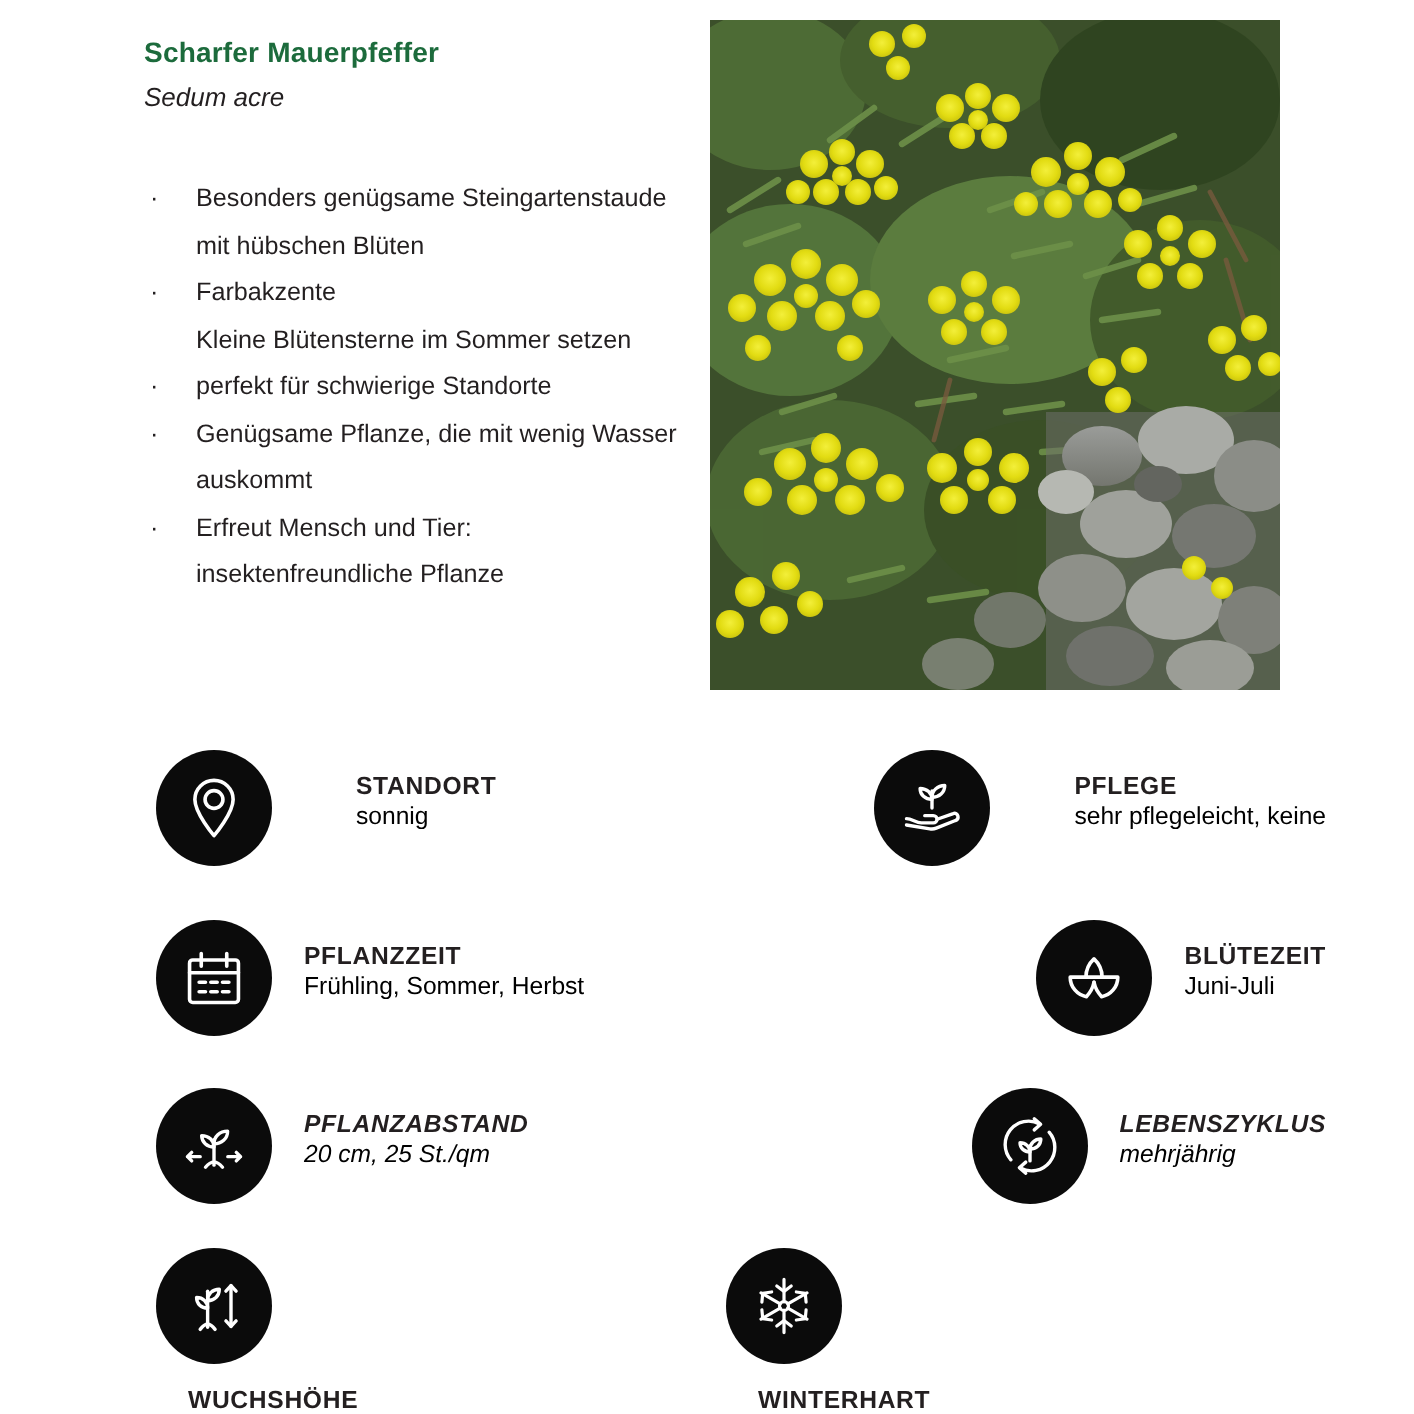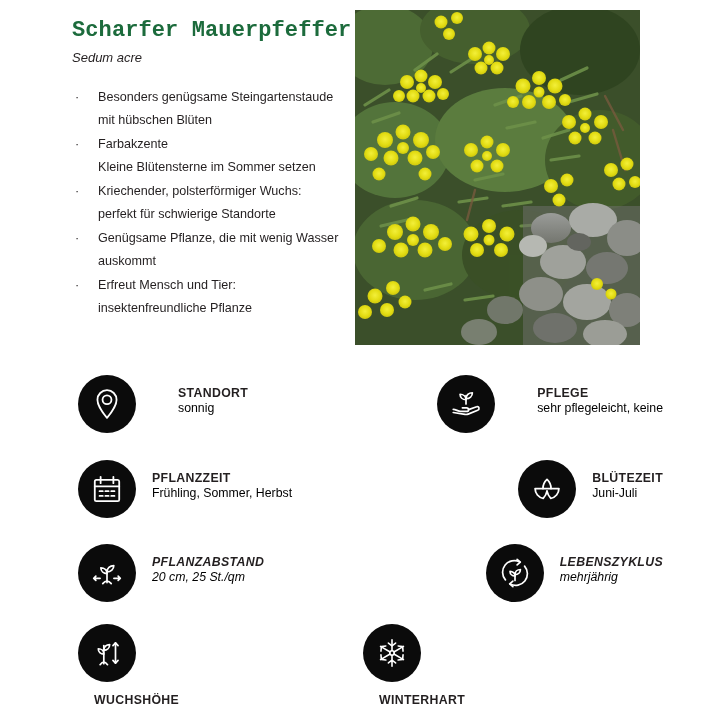--- a/index.html
+++ b/index.html
@@ -25,35 +25,34 @@
   }
 
   .text-col {
     position: absolute;
     left: 72px;
     top: 18px;
     width: 278px;
   }
 
   .plant-title {
-    font-size: 22px;
+    font-size: 14px;
     font-weight: bold;
     color: #1c6b3c;
     line-height: 1.2;
     letter-spacing: 0.1px;
     margin: 0 0 6px 0;
     white-space: nowrap;
-    font-family: Liberation Mono, monospace;
   }
 
   .plant-subtitle {
     font-size: 13px;
     font-style: italic;
     color: #231f20;
-    margin: 0 0 20px 0;
+    margin: 0 0 32px 0;
     line-height: 1.2;
   }
 
   .bullet-list {
     list-style: none;
     margin: 0;
     padding: 0;
   }
   .bullet-list li {
     position: relative;
@@ -158,21 +157,20 @@
         <span class="bl-line">Besonders genügsame Steingartenstaude</span>
         <span class="bl-line">mit hübschen Blüten</span>
       </li>
       <li>
         <span class="bullet-dot">·</span>
         <span class="bl-line">Farbakzente</span>
         <span class="bl-line">Kleine Blütensterne im Sommer setzen</span>
       </li>
       <li>
         <span class="bullet-dot">·</span>
-        <span class="bl-line">Kriechender, polsterförmiger Wuchs:</span>
         <span class="bl-line">perfekt für schwierige Standorte</span>
       </li>
       <li>
         <span class="bullet-dot">·</span>
         <span class="bl-line">Genügsame Pflanze, die mit wenig Wasser</span>
         <span class="bl-line">auskommt</span>
       </li>
       <li>
         <span class="bullet-dot">·</span>
         <span class="bl-line">Erfreut Mensch und Tier:</span>

